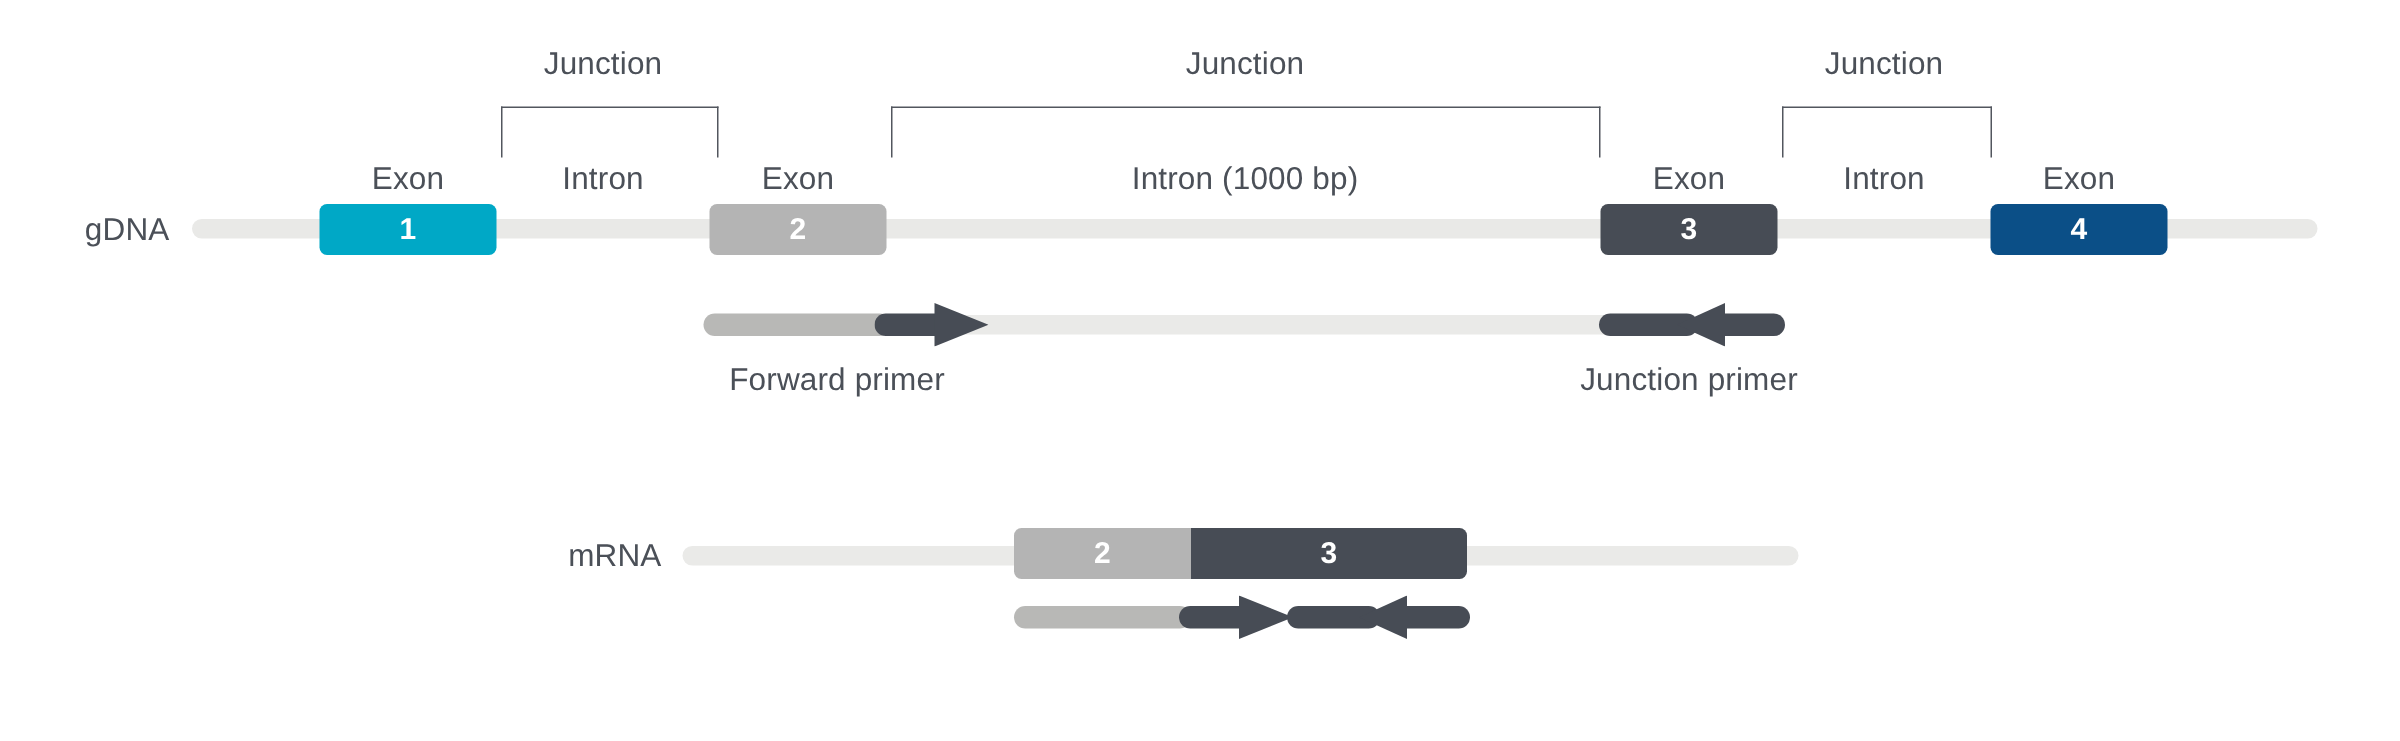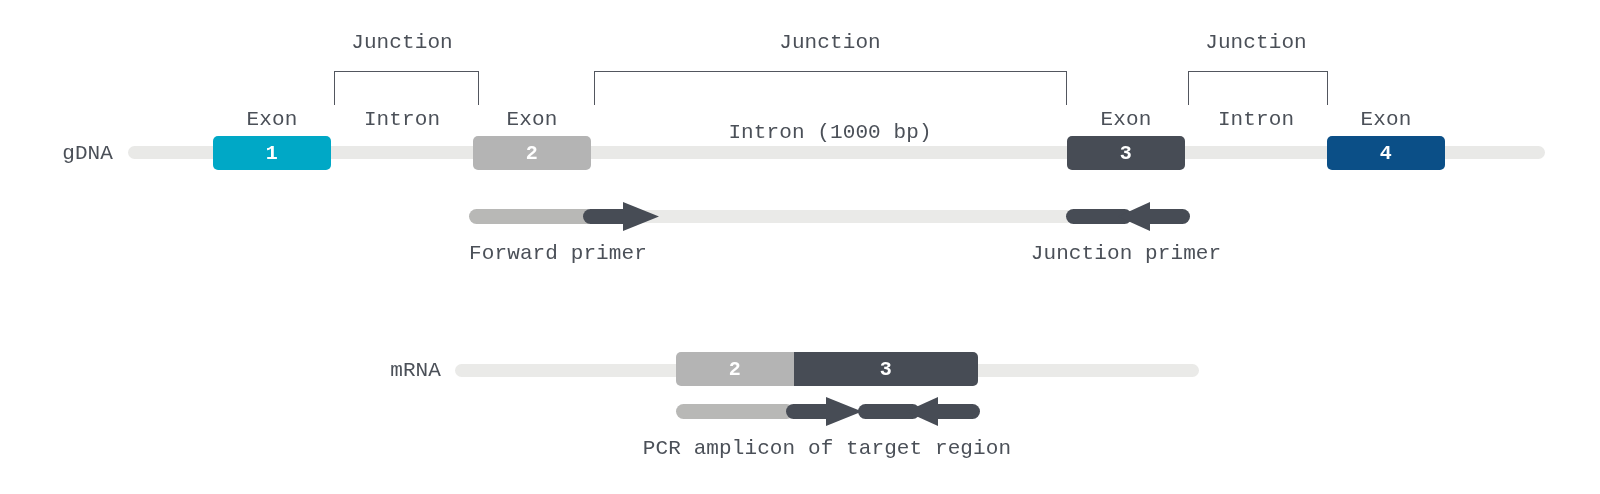--- a/index.html
+++ b/index.html
@@ -4,21 +4,21 @@
 <title>Junction-spanning primer design diagram</title>
 <style>
   html,body{margin:0;padding:0;background:#ffffff;}
   body{
     width:1600px;height:494px;
     font-family:"Liberation Sans","DejaVu Sans",sans-serif;
     color:#4b4f58;
     overflow:hidden;
     position:relative;
   }
-  #stage{position:absolute;left:0;top:0;width:1600px;height:494px;font-family:Liberation Mono, monospace;}
+  #stage{position:absolute;left:0;top:0;width:1600px;height:494px;}
   .lbl{
     position:absolute;
     font-size:21px;
     color:#4b5058;
     white-space:nowrap;
     letter-spacing:.1px;
   }
   .lbl.c{transform:translateX(-50%);}
   .lbl.r{transform:translateX(-100%);}
 
@@ -74,21 +74,21 @@
   <div class="lbl c" style="left:830px;top:31px;">Junction</div>
   <div class="lbl c" style="left:1256px;top:31px;">Junction</div>
 
   <div class="bracket" style="left:334px;top:71px;width:145px;height:34px;"></div>
   <div class="bracket" style="left:594px;top:71px;width:473px;height:34px;"></div>
   <div class="bracket" style="left:1188px;top:71px;width:140px;height:34px;"></div>
 
   <div class="lbl c" style="left:272px;top:108px;">Exon</div>
   <div class="lbl c" style="left:402px;top:108px;">Intron</div>
   <div class="lbl c" style="left:532px;top:108px;">Exon</div>
-  <div class="lbl c" style="left:830px;top:121px;">Intron (1000 bp)</div>
+  <div class="lbl c" style="left:830px;top:108px;">Intron (1000 bp)</div>
   <div class="lbl c" style="left:1126px;top:108px;">Exon</div>
   <div class="lbl c" style="left:1256px;top:108px;">Intron</div>
   <div class="lbl c" style="left:1386px;top:108px;">Exon</div>
 
   <div class="lbl r" style="left:113px;top:142px;">gDNA</div>
 
   <div class="backbone" style="left:128px;top:146px;width:1417px;"></div>
 
   <div class="exon" style="left:213px;top:136px;width:118px;background:#00a8c6;">
     <span>1</span>
@@ -142,15 +142,14 @@
     </svg>
   </div>
   <div class="pbar dark" style="left:858px;top:404px;width:62px;"></div>
   <div class="parrow" style="left:906px;top:397px;">
     <svg width="74" height="29" viewBox="0 0 74 29">
       <rect x="24" y="7" width="50" height="15" rx="7.5" fill="#474c55"></rect>
       <path d="M32 0 L0 14.5 L32 29 Z" fill="#474c55"></path>
     </svg>
   </div>
 
-  <div class="lbl c" style="left:827px;top:437px;">PCR amplicon of target region</div>
 
 </div>
 
 </body></html>

